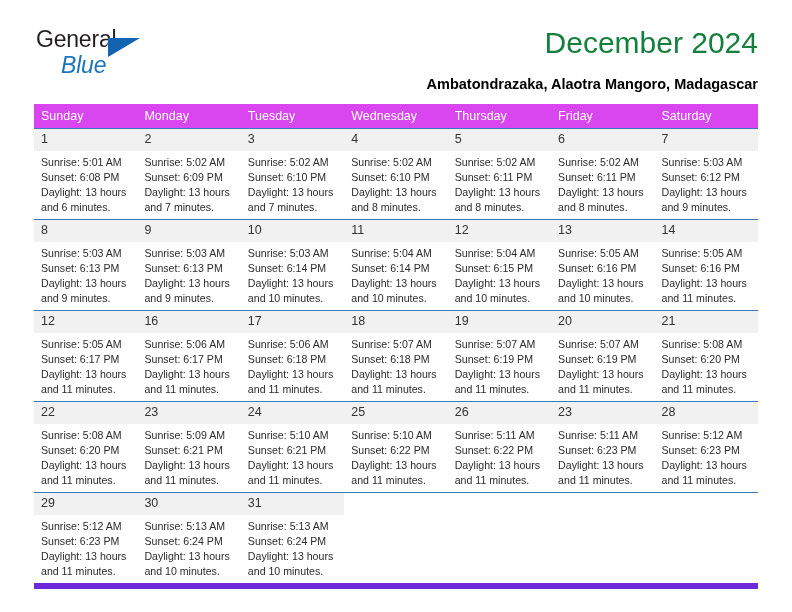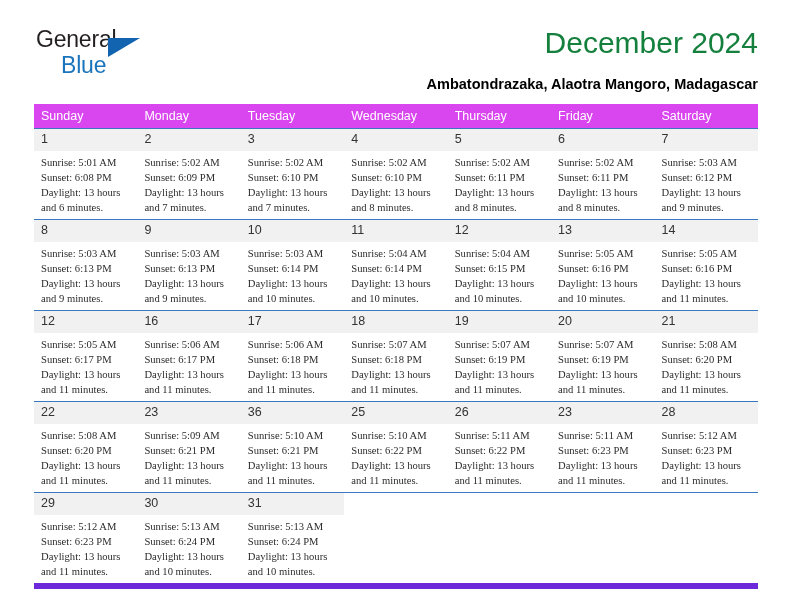--- a/index.html
+++ b/index.html
@@ -52,20 +52,21 @@
     border-left: 32px solid #1263b0;
     border-bottom: 19px solid transparent;
   }
   .brand-row2 {
     display: block;
     font-size: 23px;
     color: #1b75bc;
     margin-left: 25px;
     margin-top: 1px;
     letter-spacing: -0.2px;
+    font-style: italic;
   }
   .title {
     position: absolute;
     right: 0;
     top: 26px;
     font-size: 30px;
     font-weight: normal;
     color: #15803d;
     letter-spacing: 0px;
   }
@@ -118,21 +119,20 @@
     color: #333333;
     padding: 4px 0 4px 7px;
     line-height: 1.05;
     height: 14px;
   }
   .lines {
     padding: 4px 6px 0 7px;
     font-size: 10.6px;
     line-height: 1.42;
     color: #2b2b2b;
-    font-family: Liberation Serif, serif;
   }
   .lines div {
     white-space: nowrap;
   }
   .empty {
     background: #ffffff;
   }
 </style>
 </head>
 <body>
@@ -421,21 +421,21 @@
               <div class="lines">
                 <div>Sunrise: 5:09 AM</div>
                 <div>Sunset: 6:21 PM</div>
                 <div>Daylight: 13 hours</div>
                 <div>and 11 minutes.</div>
               </div>
             </div>
           </td>
           <td>
             <div class="cell filled">
-              <div class="daynum">36</div>
+              <div class="daynum">24</div>
               <div class="lines">
                 <div>Sunrise: 5:10 AM</div>
                 <div>Sunset: 6:21 PM</div>
                 <div>Daylight: 13 hours</div>
                 <div>and 11 minutes.</div>
               </div>
             </div>
           </td>
           <td>
             <div class="cell filled">

